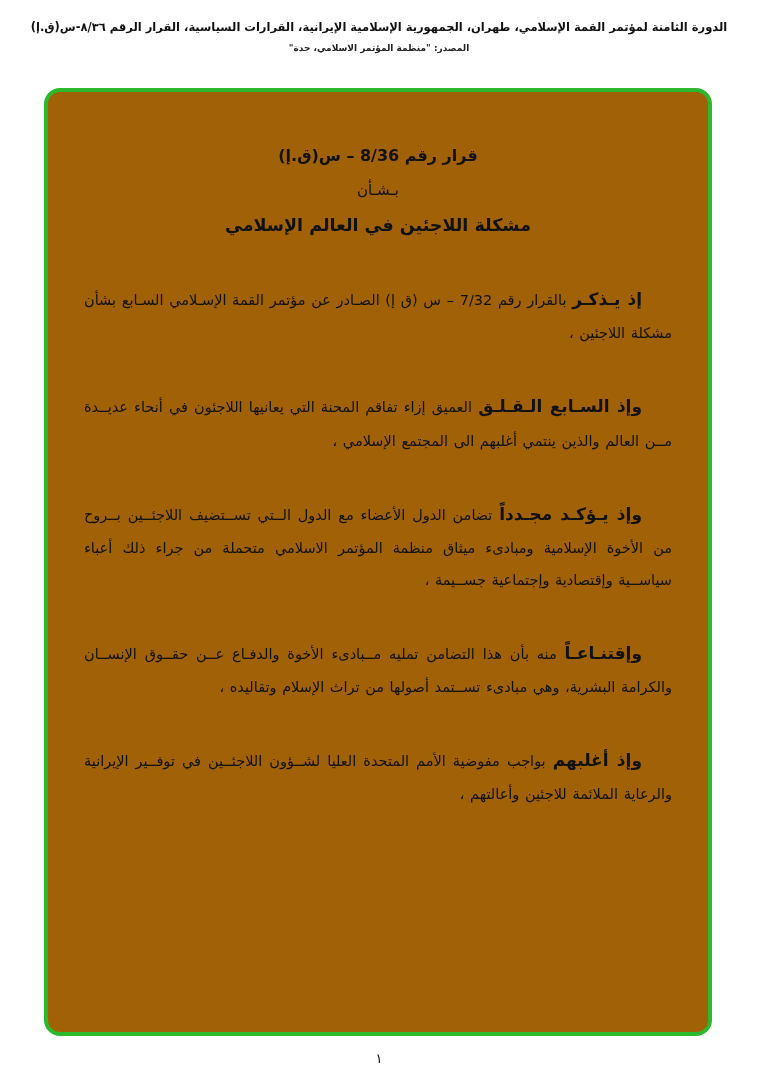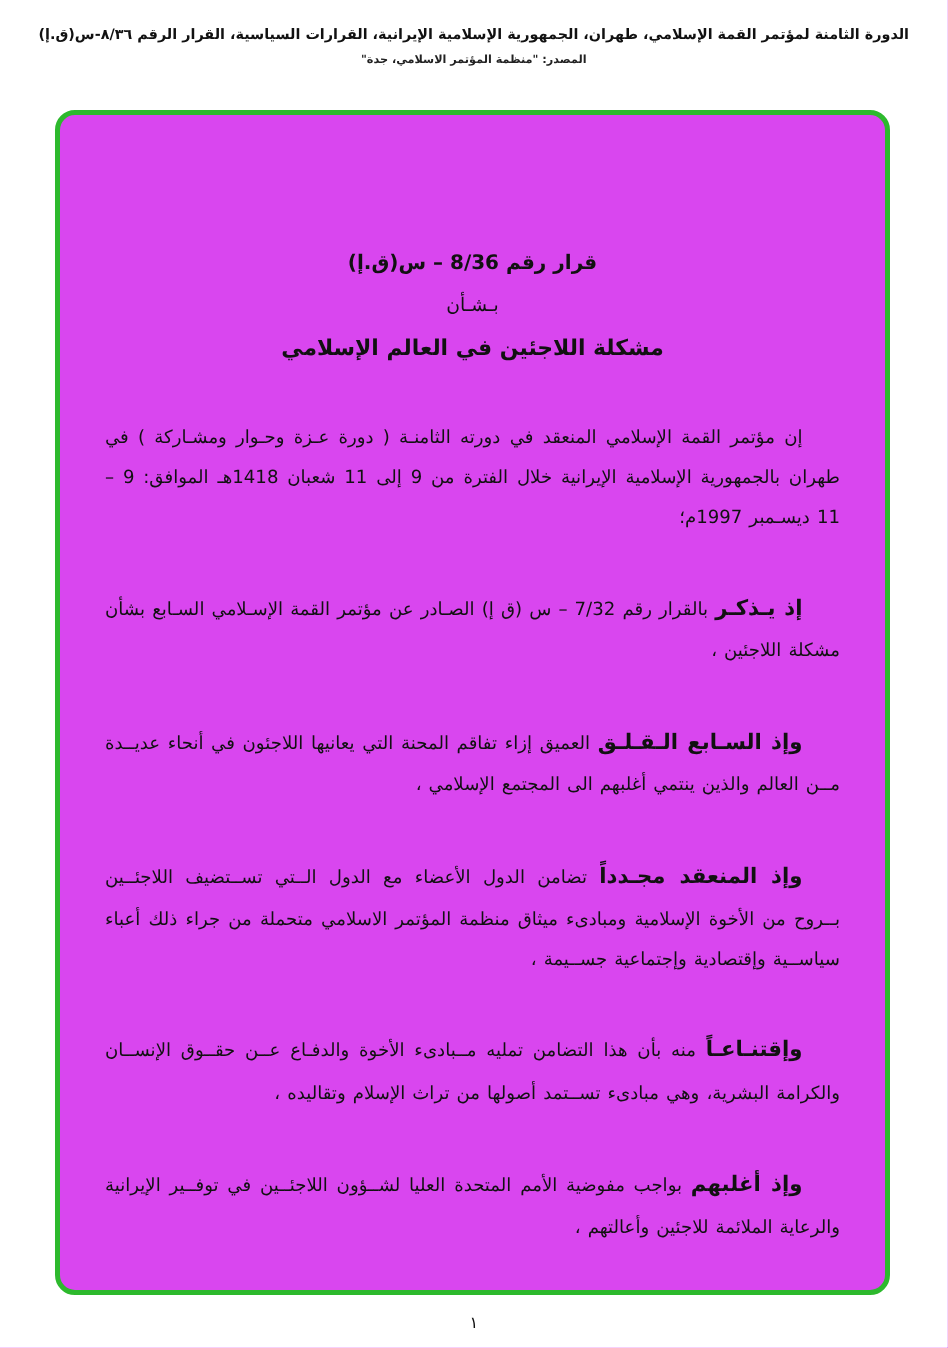--- a/index.html
+++ b/index.html
@@ -31,22 +31,22 @@
     color: #222;
   }
   .green-box {
     position: absolute;
     left: 44px;
     top: 88px;
     width: 668px;
     height: 948px;
     border: 4px solid #2db92d;
     border-radius: 16px;
-    padding: 108px 36px 0 36px;
-    background: #d946ef;
+    padding: 54px 36px 0 36px;
+    background: #a16207;
     overflow: hidden;
   }
   .doc-title {
     text-align: center;
     font-weight: bold;
     font-size: 16px;
     margin-bottom: 16px;
   }
   .doc-subtitle {
     text-align: center;
@@ -94,34 +94,31 @@
 </header>
 
 <div class="green-box">
 
   <div class="doc-title">قرار رقم 8/36 – س(ق.إ)</div>
 
   <div class="doc-subtitle">بـشـأن</div>
 
   <div class="doc-subject">مشكلة اللاجئين في العالم الإسلامي</div>
 
-  <p class="para">
-    <span class="rest">إن مؤتمر القمة الإسلامي المنعقد في دورته الثامنـة ( دورة عـزة  وحـوار  ومشـاركة ) في طهران بالجمهورية الإسلامية الإيرانية خلال الفترة من 9 إلى 11 شعبان 1418هـ  الموافق: 9 –  11 ديسـمبر 1997م؛</span>
-  </p>
 
   <p class="para">
     <span class="lead">إذ يـذكـر</span><span class="rest"> بالقرار رقم 7/32 – س (ق إ) الصـادر عن مؤتمر القمة الإسـلامي السـابع بشأن مشكلة اللاجئين ،</span>
   </p>
 
   <p class="para">
     <span class="lead">وإذ السـابع الـقـلـق</span><span class="rest"> العميق إزاء تفاقم المحنة التي يعانيها اللاجئون في أنحاء عديــدة مــن العالم والذين ينتمي أغلبهم الى المجتمع الإسلامي ،</span>
   </p>
 
   <p class="para">
-    <span class="lead">وإذ المنعقد مجـدداً</span><span class="rest"> تضامن الدول الأعضاء مع الدول الــتي تســتضيف اللاجئــين بــروح من الأخوة الإسلامية ومبادىء ميثاق منظمة المؤتمر الاسلامي متحملة من جراء ذلك أعباء سياســية وإقتصادية وإجتماعية جســيمة ،</span>
+    <span class="lead">وإذ يـؤكـد مجـدداً</span><span class="rest"> تضامن الدول الأعضاء مع الدول الــتي تســتضيف اللاجئــين بــروح من الأخوة الإسلامية ومبادىء ميثاق منظمة المؤتمر الاسلامي متحملة من جراء ذلك أعباء سياســية وإقتصادية وإجتماعية جســيمة ،</span>
   </p>
 
   <p class="para">
     <span class="lead">وإقتنـاعـاً</span><span class="rest"> منه بأن هذا التضامن  تمليه مــبادىء الأخوة والدفـاع عــن حقــوق الإنســان والكرامة البشرية، وهي مبادىء تســتمد أصولها من تراث الإسلام وتقاليده ،</span>
   </p>
 
   <p class="para">
     <span class="lead">وإذ أغلبهم</span><span class="rest"> بواجب مفوضية  الأمم المتحدة العليا لشــؤون اللاجئــين في توفــير الإيرانية والرعاية الملائمة للاجئين وأعالتهم ،</span>
   </p>
 

